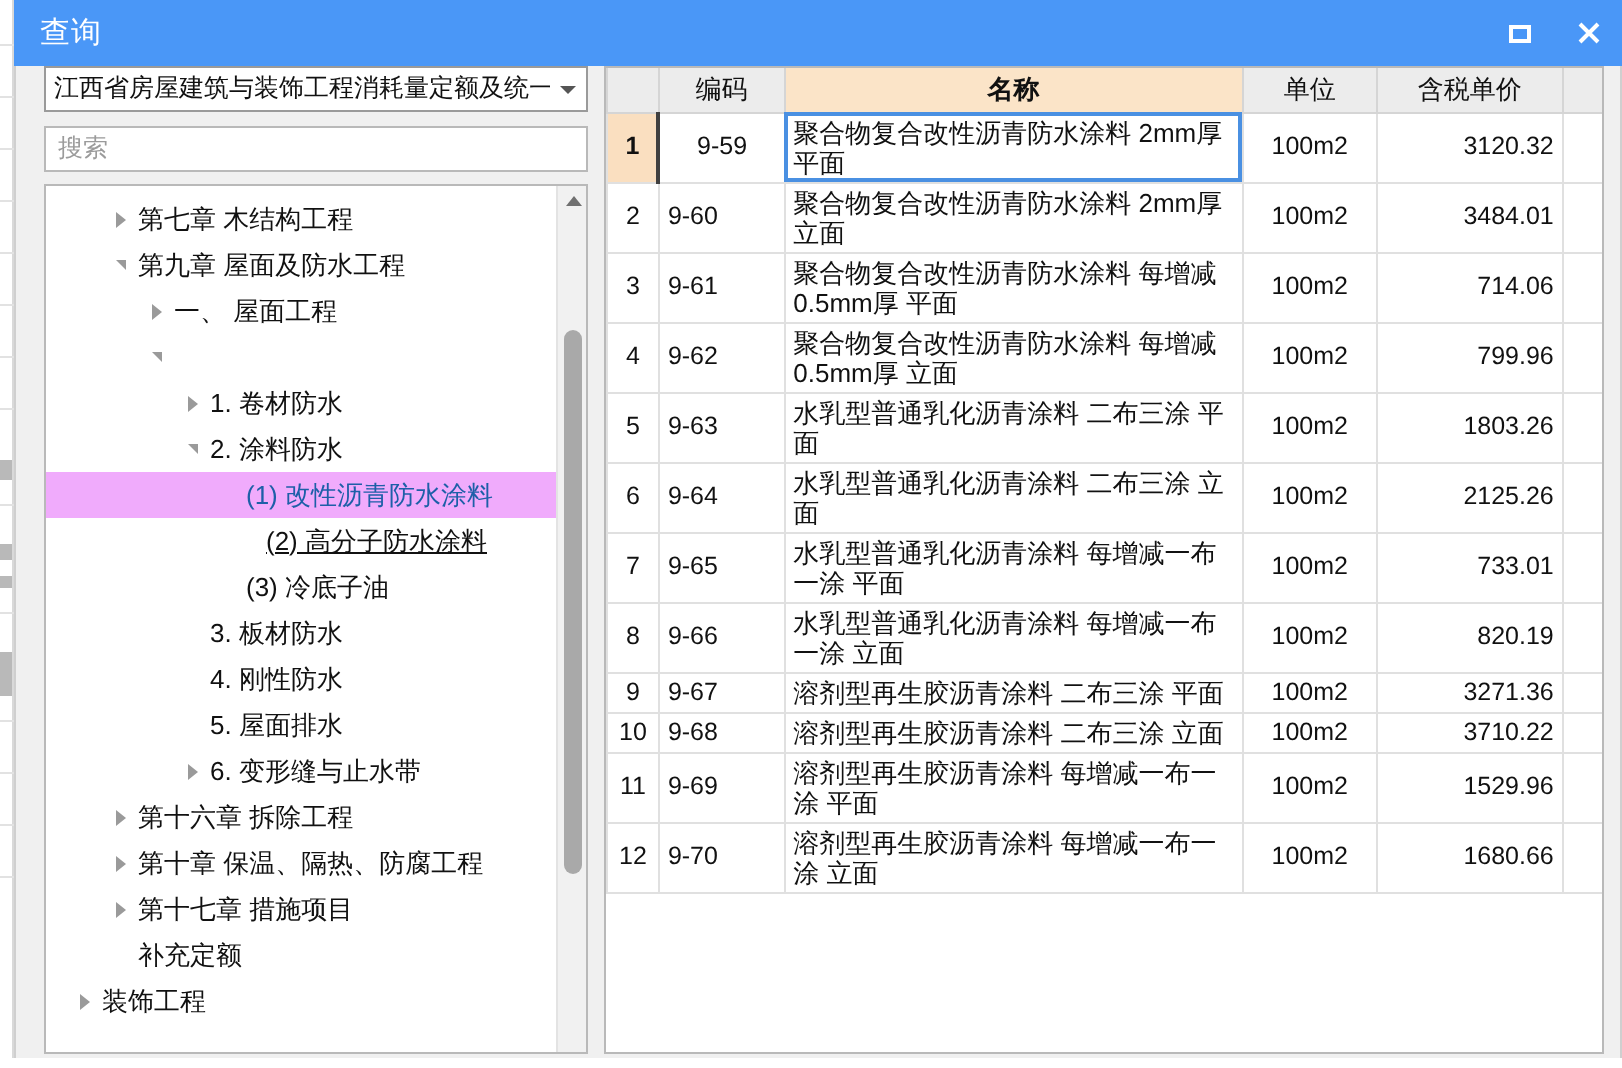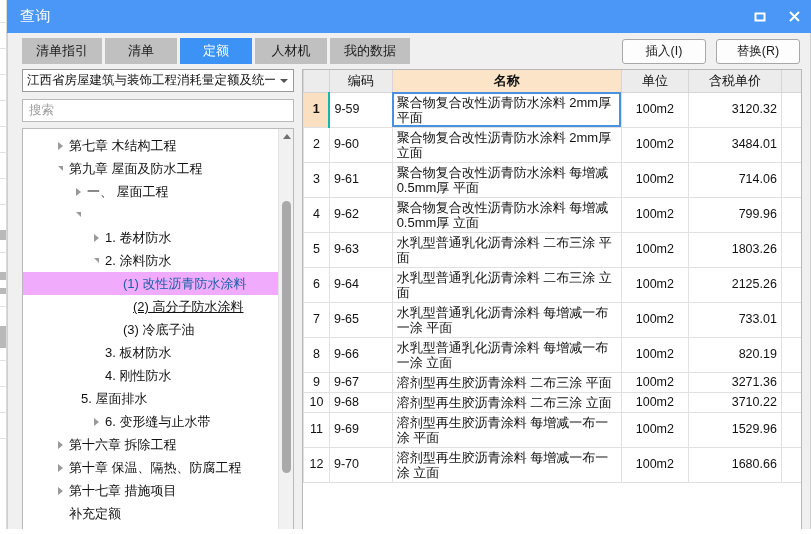--- a/index.html
+++ b/index.html
@@ -270,21 +270,21 @@
     text-align: center;
     font-size: 12.5px;
     color: #222;
     width: 24px;
   }
   tr.sel td.rownum {
     background: #fadfc0;
     font-weight: bold;
   }
   td.code { width: 58px; font-size: 12.5px; }
-  tr.sel td.code { border-left: 2px solid #14b8a6; }
+  tr.sel td.code { border-left: 2px solid #404040; text-align: center; }
   td.name { width: 212px; }
   td.name.focused {
     outline: 2px solid #4a90e2;
     outline-offset: -2px;
   }
   td.unit { width: 62px; text-align: center; font-size: 12.5px; }
   td.price { width: 86px; text-align: right; font-size: 12.5px; padding-right: 6px; }
   td.extra { width: 38px; }
   th.extra-col { }
   #bottom-pad {
@@ -331,33 +331,20 @@
         <div class="win-btn">
           <svg width="13" height="13" viewBox="0 0 13 13">
               <path d="M2 2 L11 11 M11 2 L2 11" stroke="#fff" stroke-width="2" fill="none"></path>
             </svg>
         </div>
       </div>
     </div>
 
     <div id="dlg-body">
 
-      <div id="toolbar">
-        <div id="tabs">
-          <div class="tab">清单指引</div>
-          <div class="tab">清单</div>
-          <div class="tab active">定额</div>
-          <div class="tab">人材机</div>
-          <div class="tab">我的数据</div>
-        </div>
-        <div id="tool-actions">
-          <div class="tool-btn">插入(I)</div>
-          <div class="tool-btn">替换(R)</div>
-        </div>
-      </div>
 
       <div id="main">
 
         <div id="left-pane">
 
           <div class="combo">
             <div class="combo-text">江西省房屋建筑与装饰工程消耗量定额及统一基</div>
             <div class="combo-arrow">
                 <i class="caret-down"></i>
               </div>
@@ -417,21 +404,21 @@
                   <span class="tlabel">(3) 冷底子油</span>
                 </div>
                 <div class="tnode" style="padding-left: 64px;">
                   <div class="tw"></div>
                   <span class="tlabel">3.  板材防水</span>
                 </div>
                 <div class="tnode" style="padding-left: 64px;">
                   <div class="tw"></div>
                   <span class="tlabel">4.  刚性防水</span>
                 </div>
-                <div class="tnode" style="padding-left: 40px;">
+                <div class="tnode" style="padding-left: 64px;">
                   <div class="tw"></div>
                   <span class="tlabel">5.  屋面排水</span>
                 </div>
                 <div class="tnode" style="padding-left: 64px;">
                   <div class="tw">
                     <i class="arrow-right"></i>
                   </div>
                   <span class="tlabel">6.  变形缝与止水带</span>
                 </div>
                 <div class="tnode" style="padding-left: 28px;">

